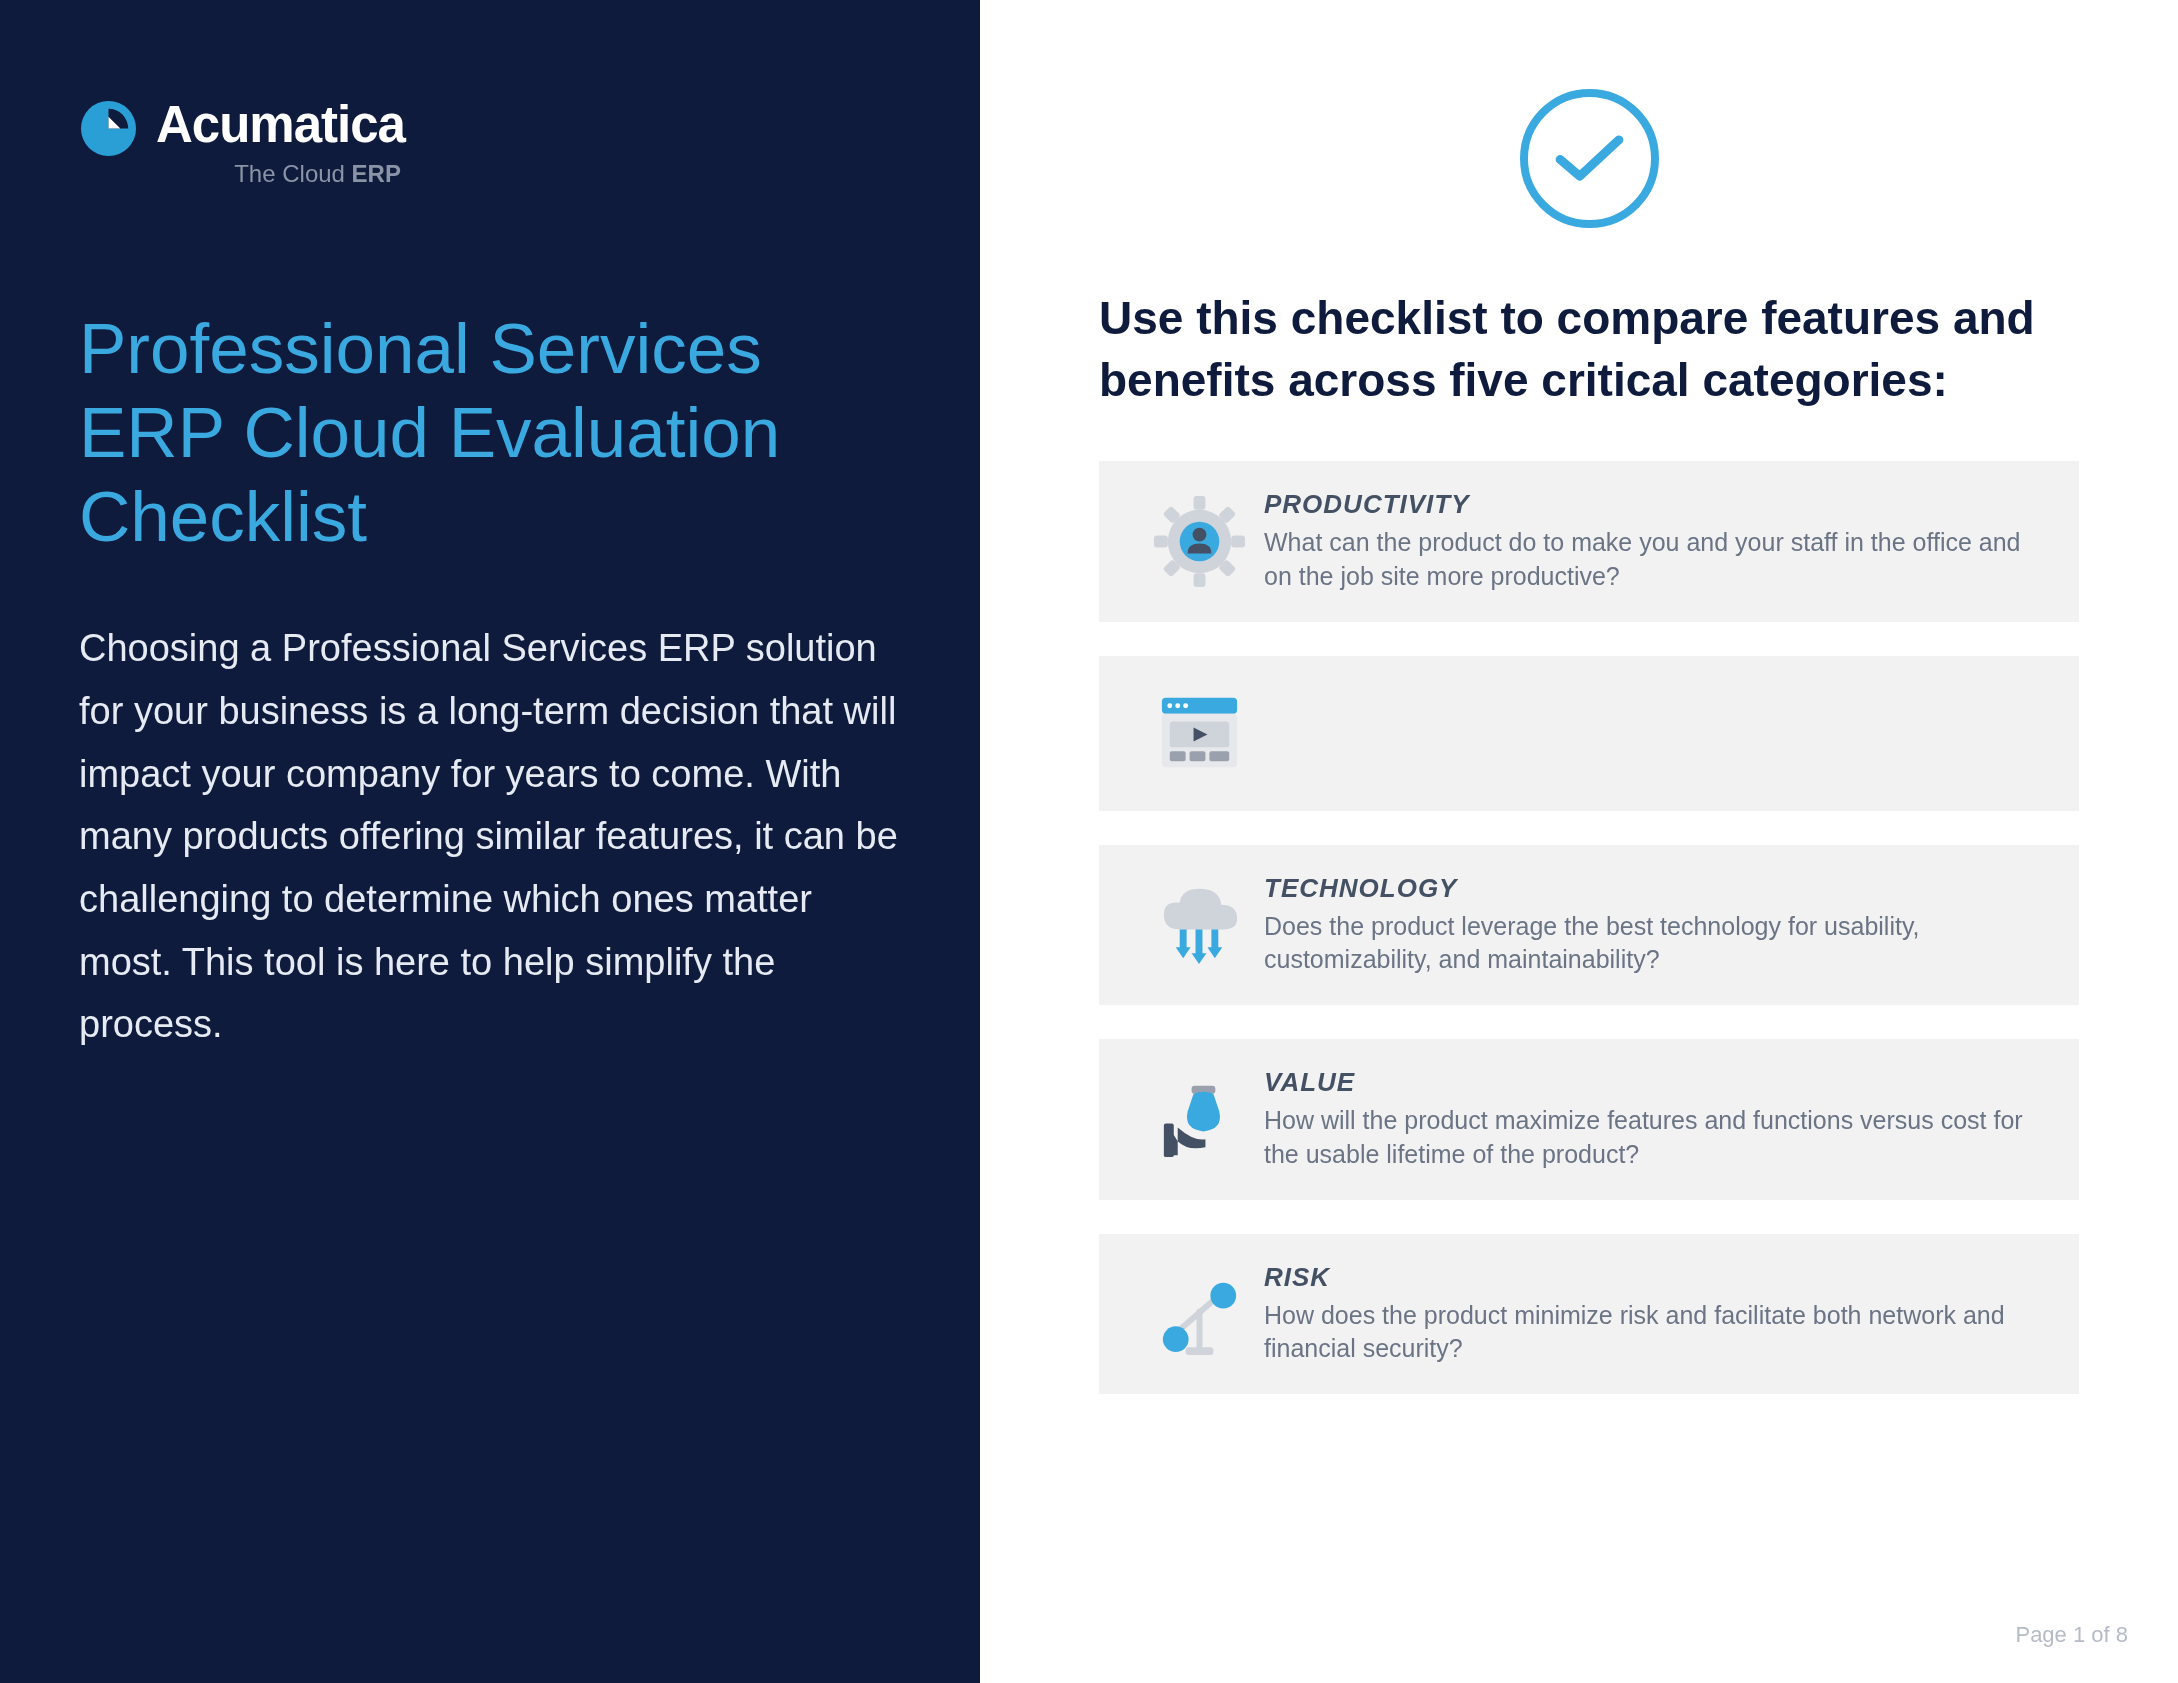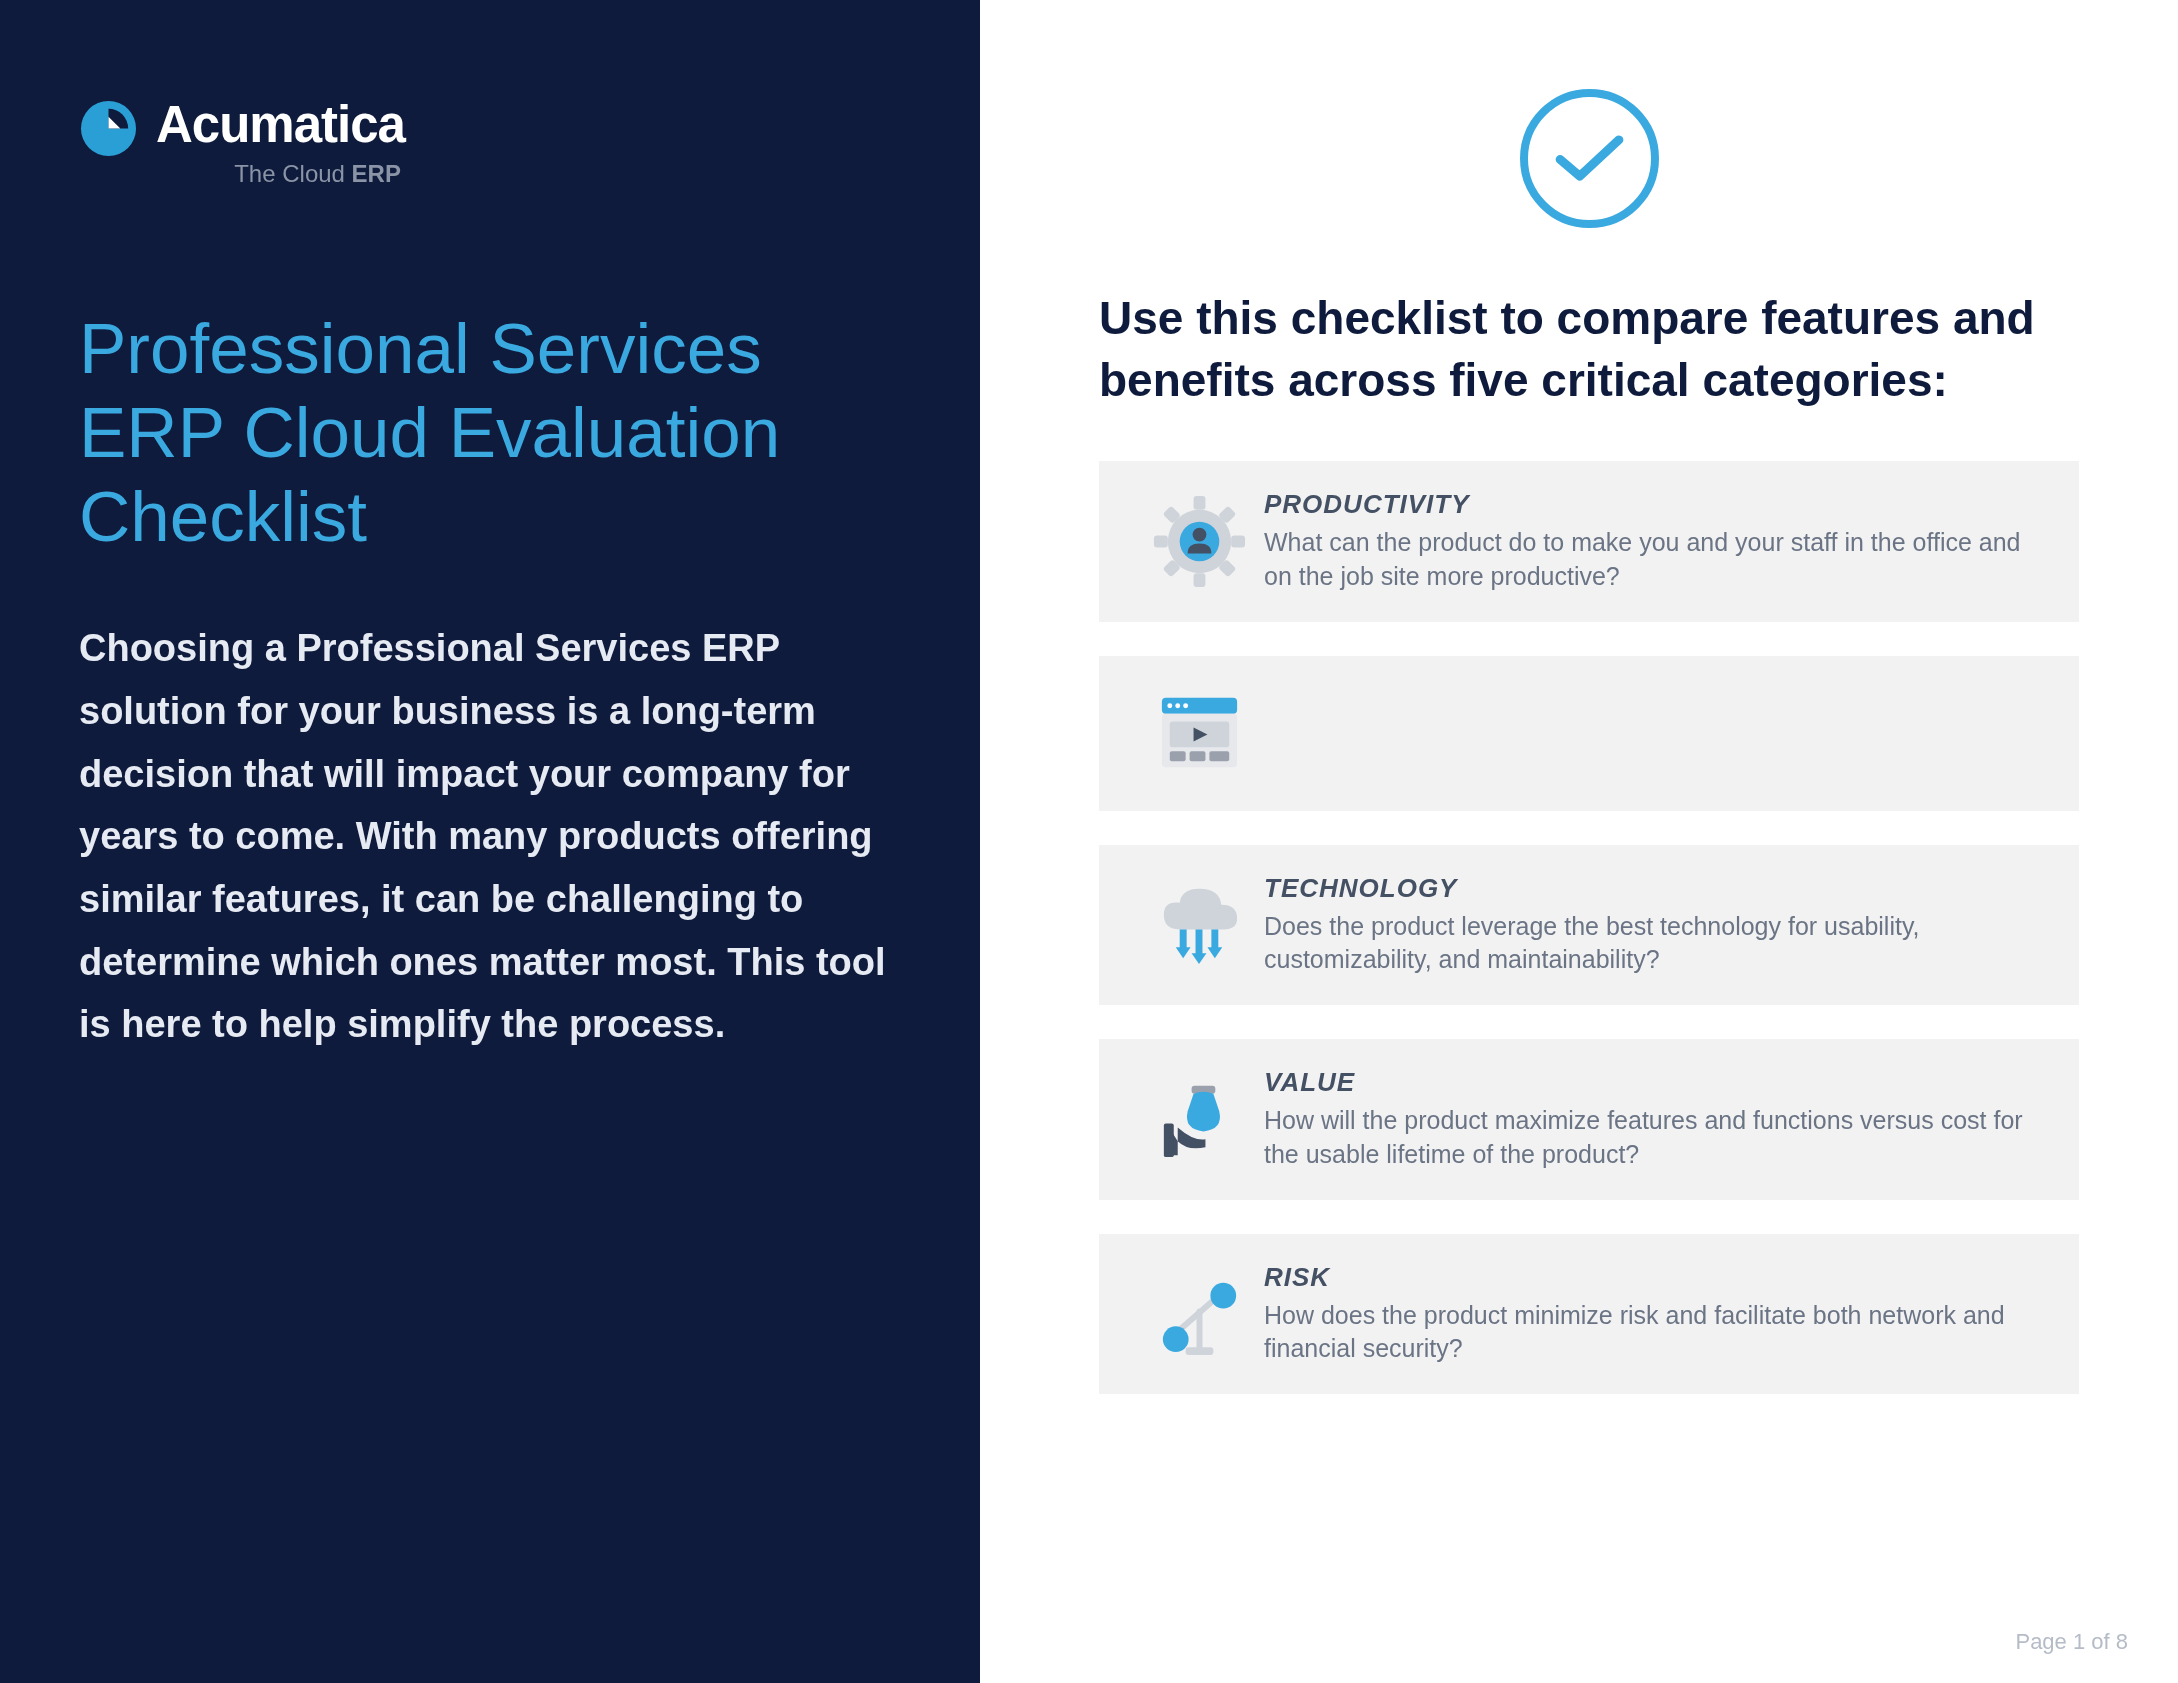--- a/index.html
+++ b/index.html
@@ -27,21 +27,21 @@
     font-size: 71px;
     font-weight: 400;
     color: #3aa9e0;
     line-height: 1.18;
     margin-bottom: 59px;
   }
   .intro-text {
     font-size: 38px;
     color: #e6eaf2;
     line-height: 1.65;
-    font-weight: 700;
+    font-weight: 400;
   }
   .right-panel {
     flex: 1;
     padding: 89px 99px 40px 119px;
     display: flex;
     flex-direction: column;
     position: relative;
   }
   .check-circle {
     width: 139px; height: 139px;
@@ -82,21 +82,21 @@
     margin-bottom: 6px;
     font-style: italic;
   }
   .cat-desc {
     font-size: 25px;
     color: #6a7485;
     line-height: 1.35;
   }
   .page-num {
     position: absolute;
-    bottom: 28px;
+    bottom: 35px;
     right: 50px;
     font-size: 22px;
     color: #b5bcc7;
   }
 </style>
 </head>
 <body>
 
 <div class="left-panel">
   <div class="logo-block">

